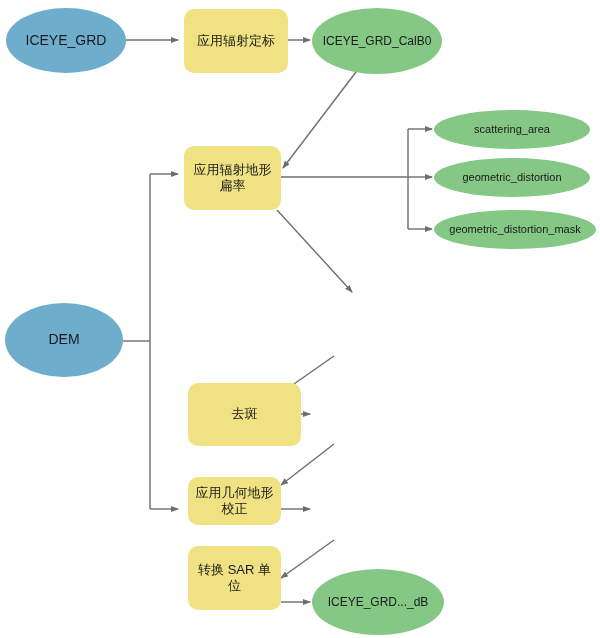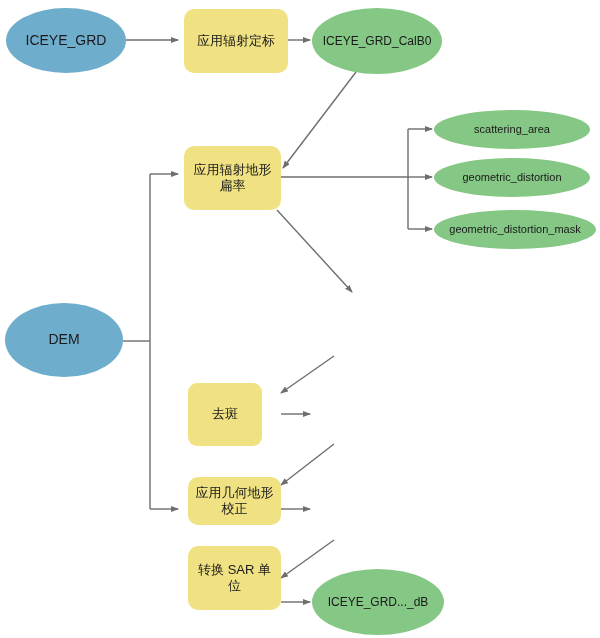--- a/index.html
+++ b/index.html
@@ -129,21 +129,21 @@
 
   <div class="node node-ellipse fill-green" style="left:434px;top:210px;width:162px;height:39px;">
     <span class="label t11">geometric_distortion_mask</span>
   </div>
 
 
   <div class="node node-ellipse fill-blue" style="left:5px;top:303px;width:118px;height:74px;">
     <span class="label t14">DEM</span>
   </div>
 
-  <div class="node node-box fill-yellow" style="left:188px;top:383px;width:74px;height:63px;border-radius:9px;">
+  <div class="node node-box fill-yellow" style="left:188px;top:383px;width:113px;height:63px;">
     <span class="label t13">去斑</span>
   </div>
 
 
   <div class="node node-box fill-yellow" style="left:188px;top:477px;width:93px;height:48px;">
     <span class="label t13">应用几何地形
 校正</span>
   </div>
 
 

